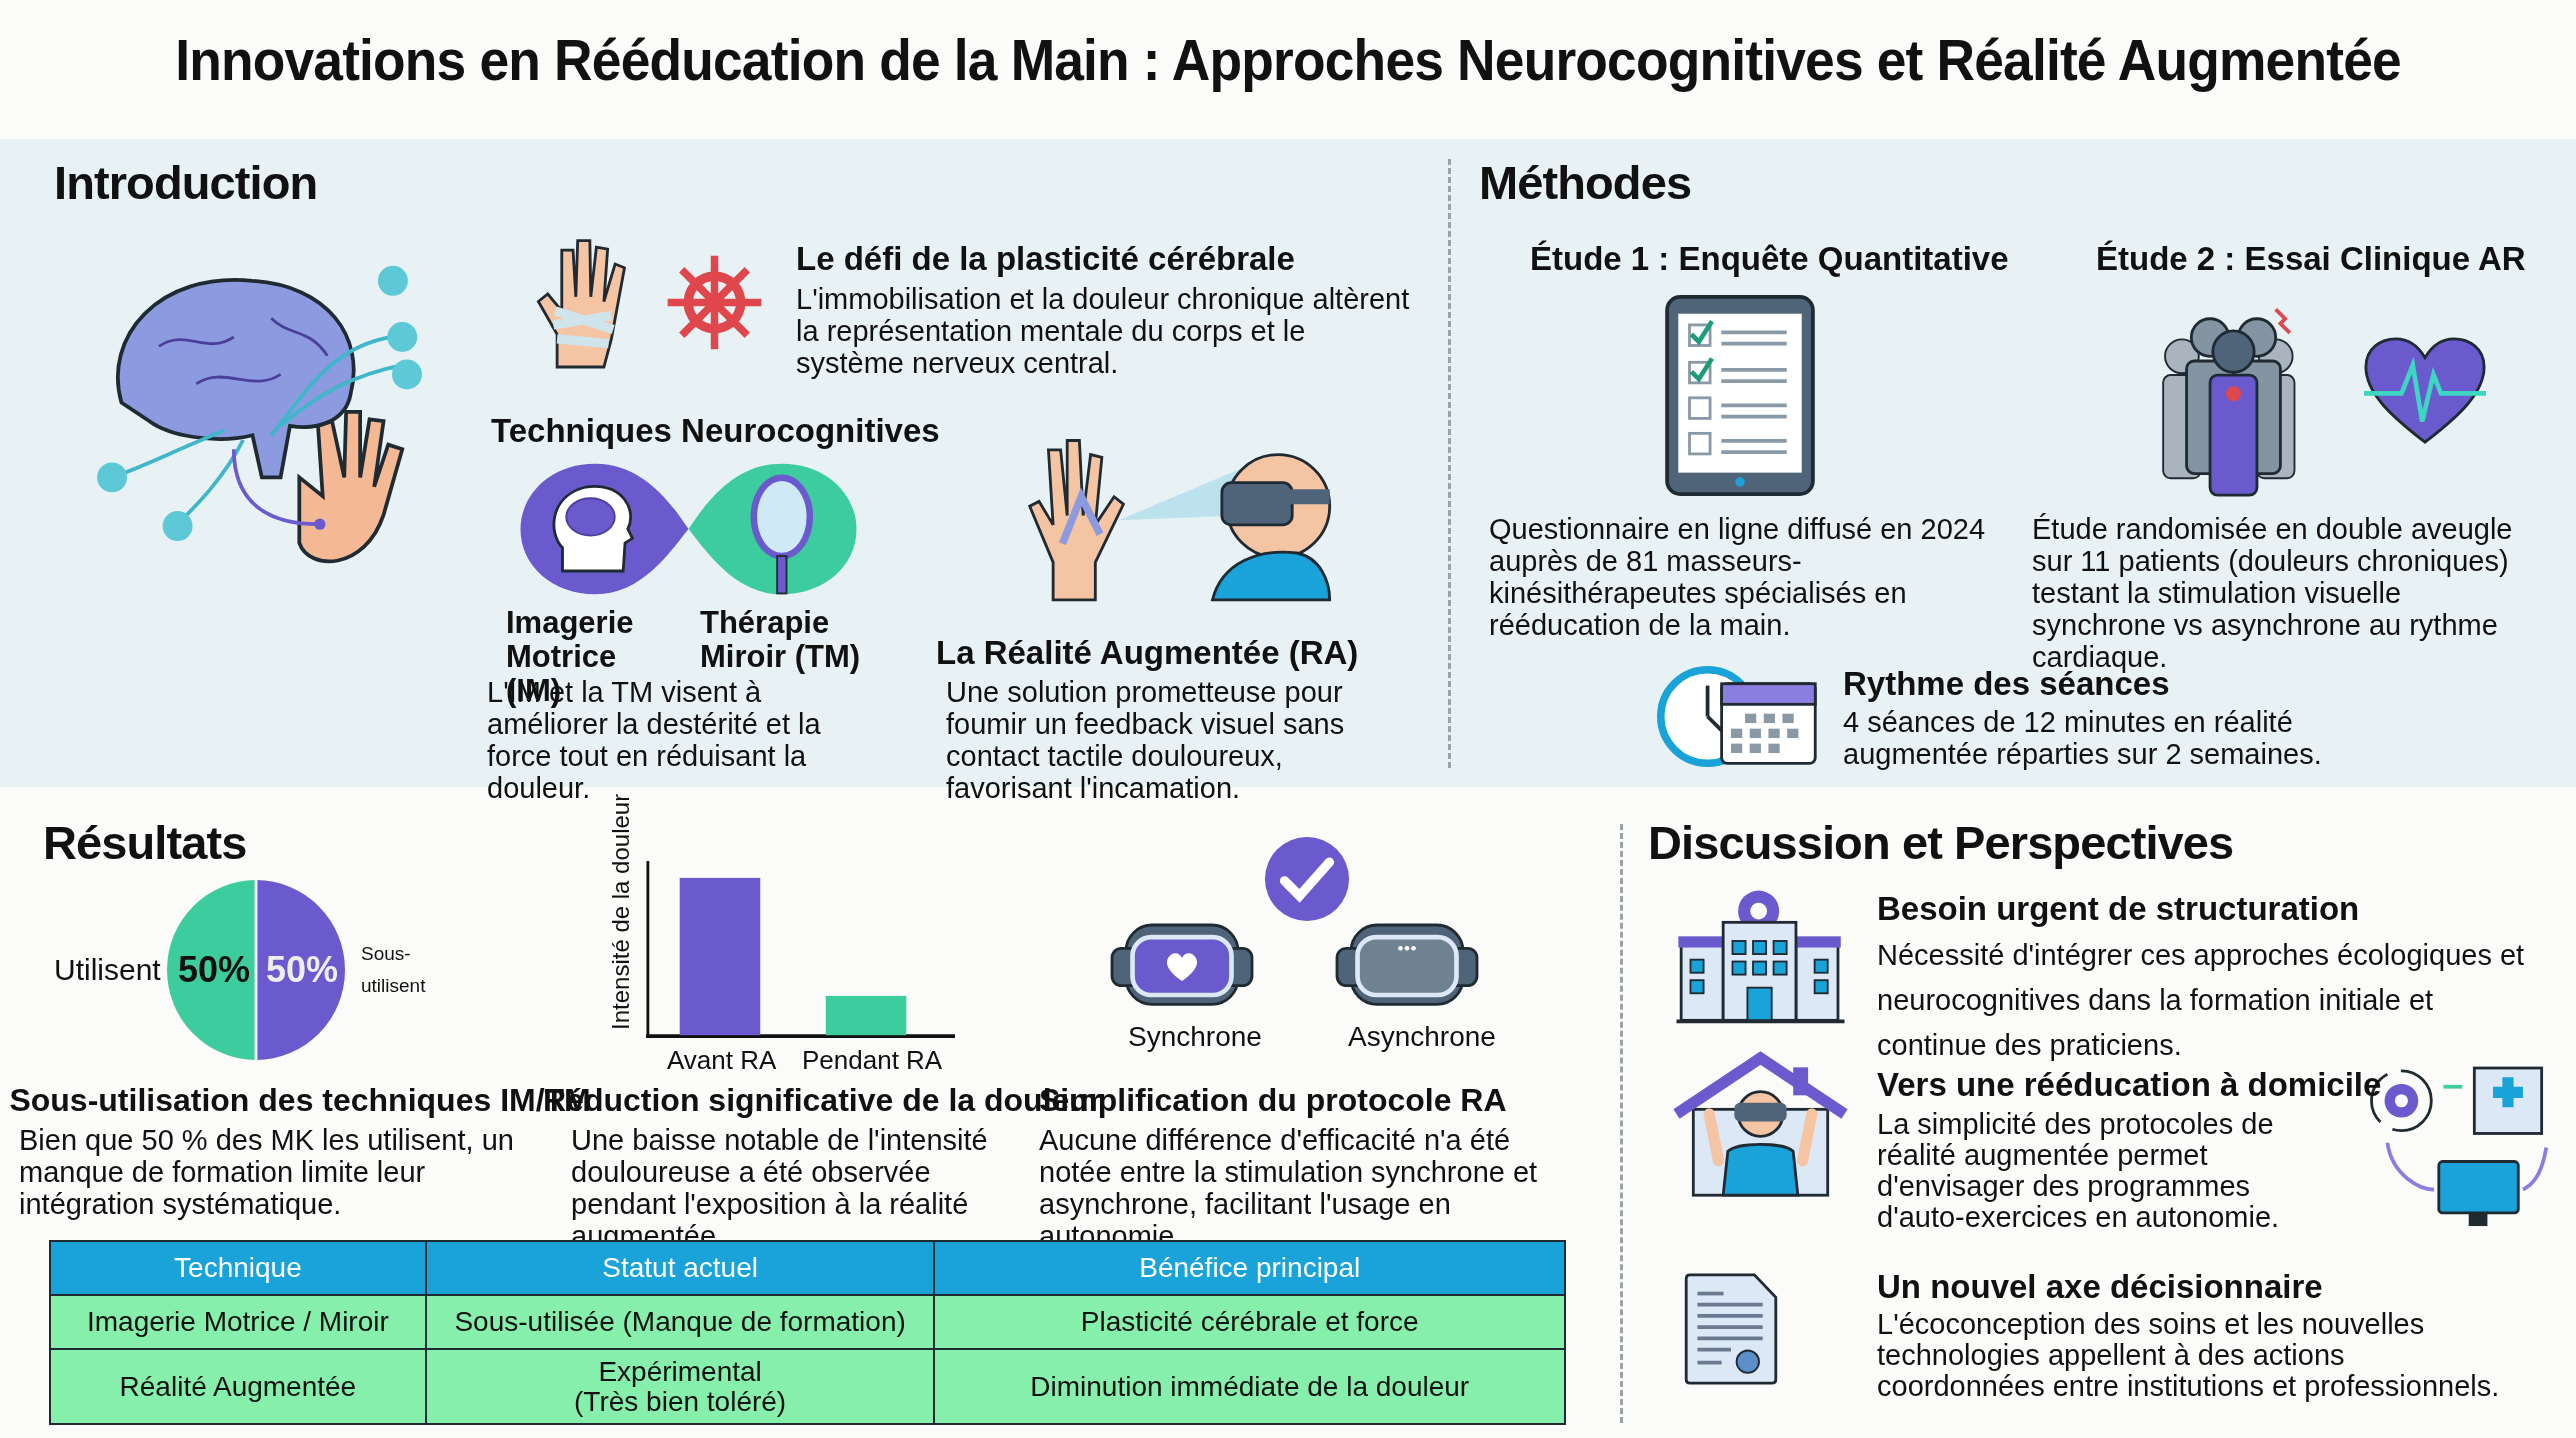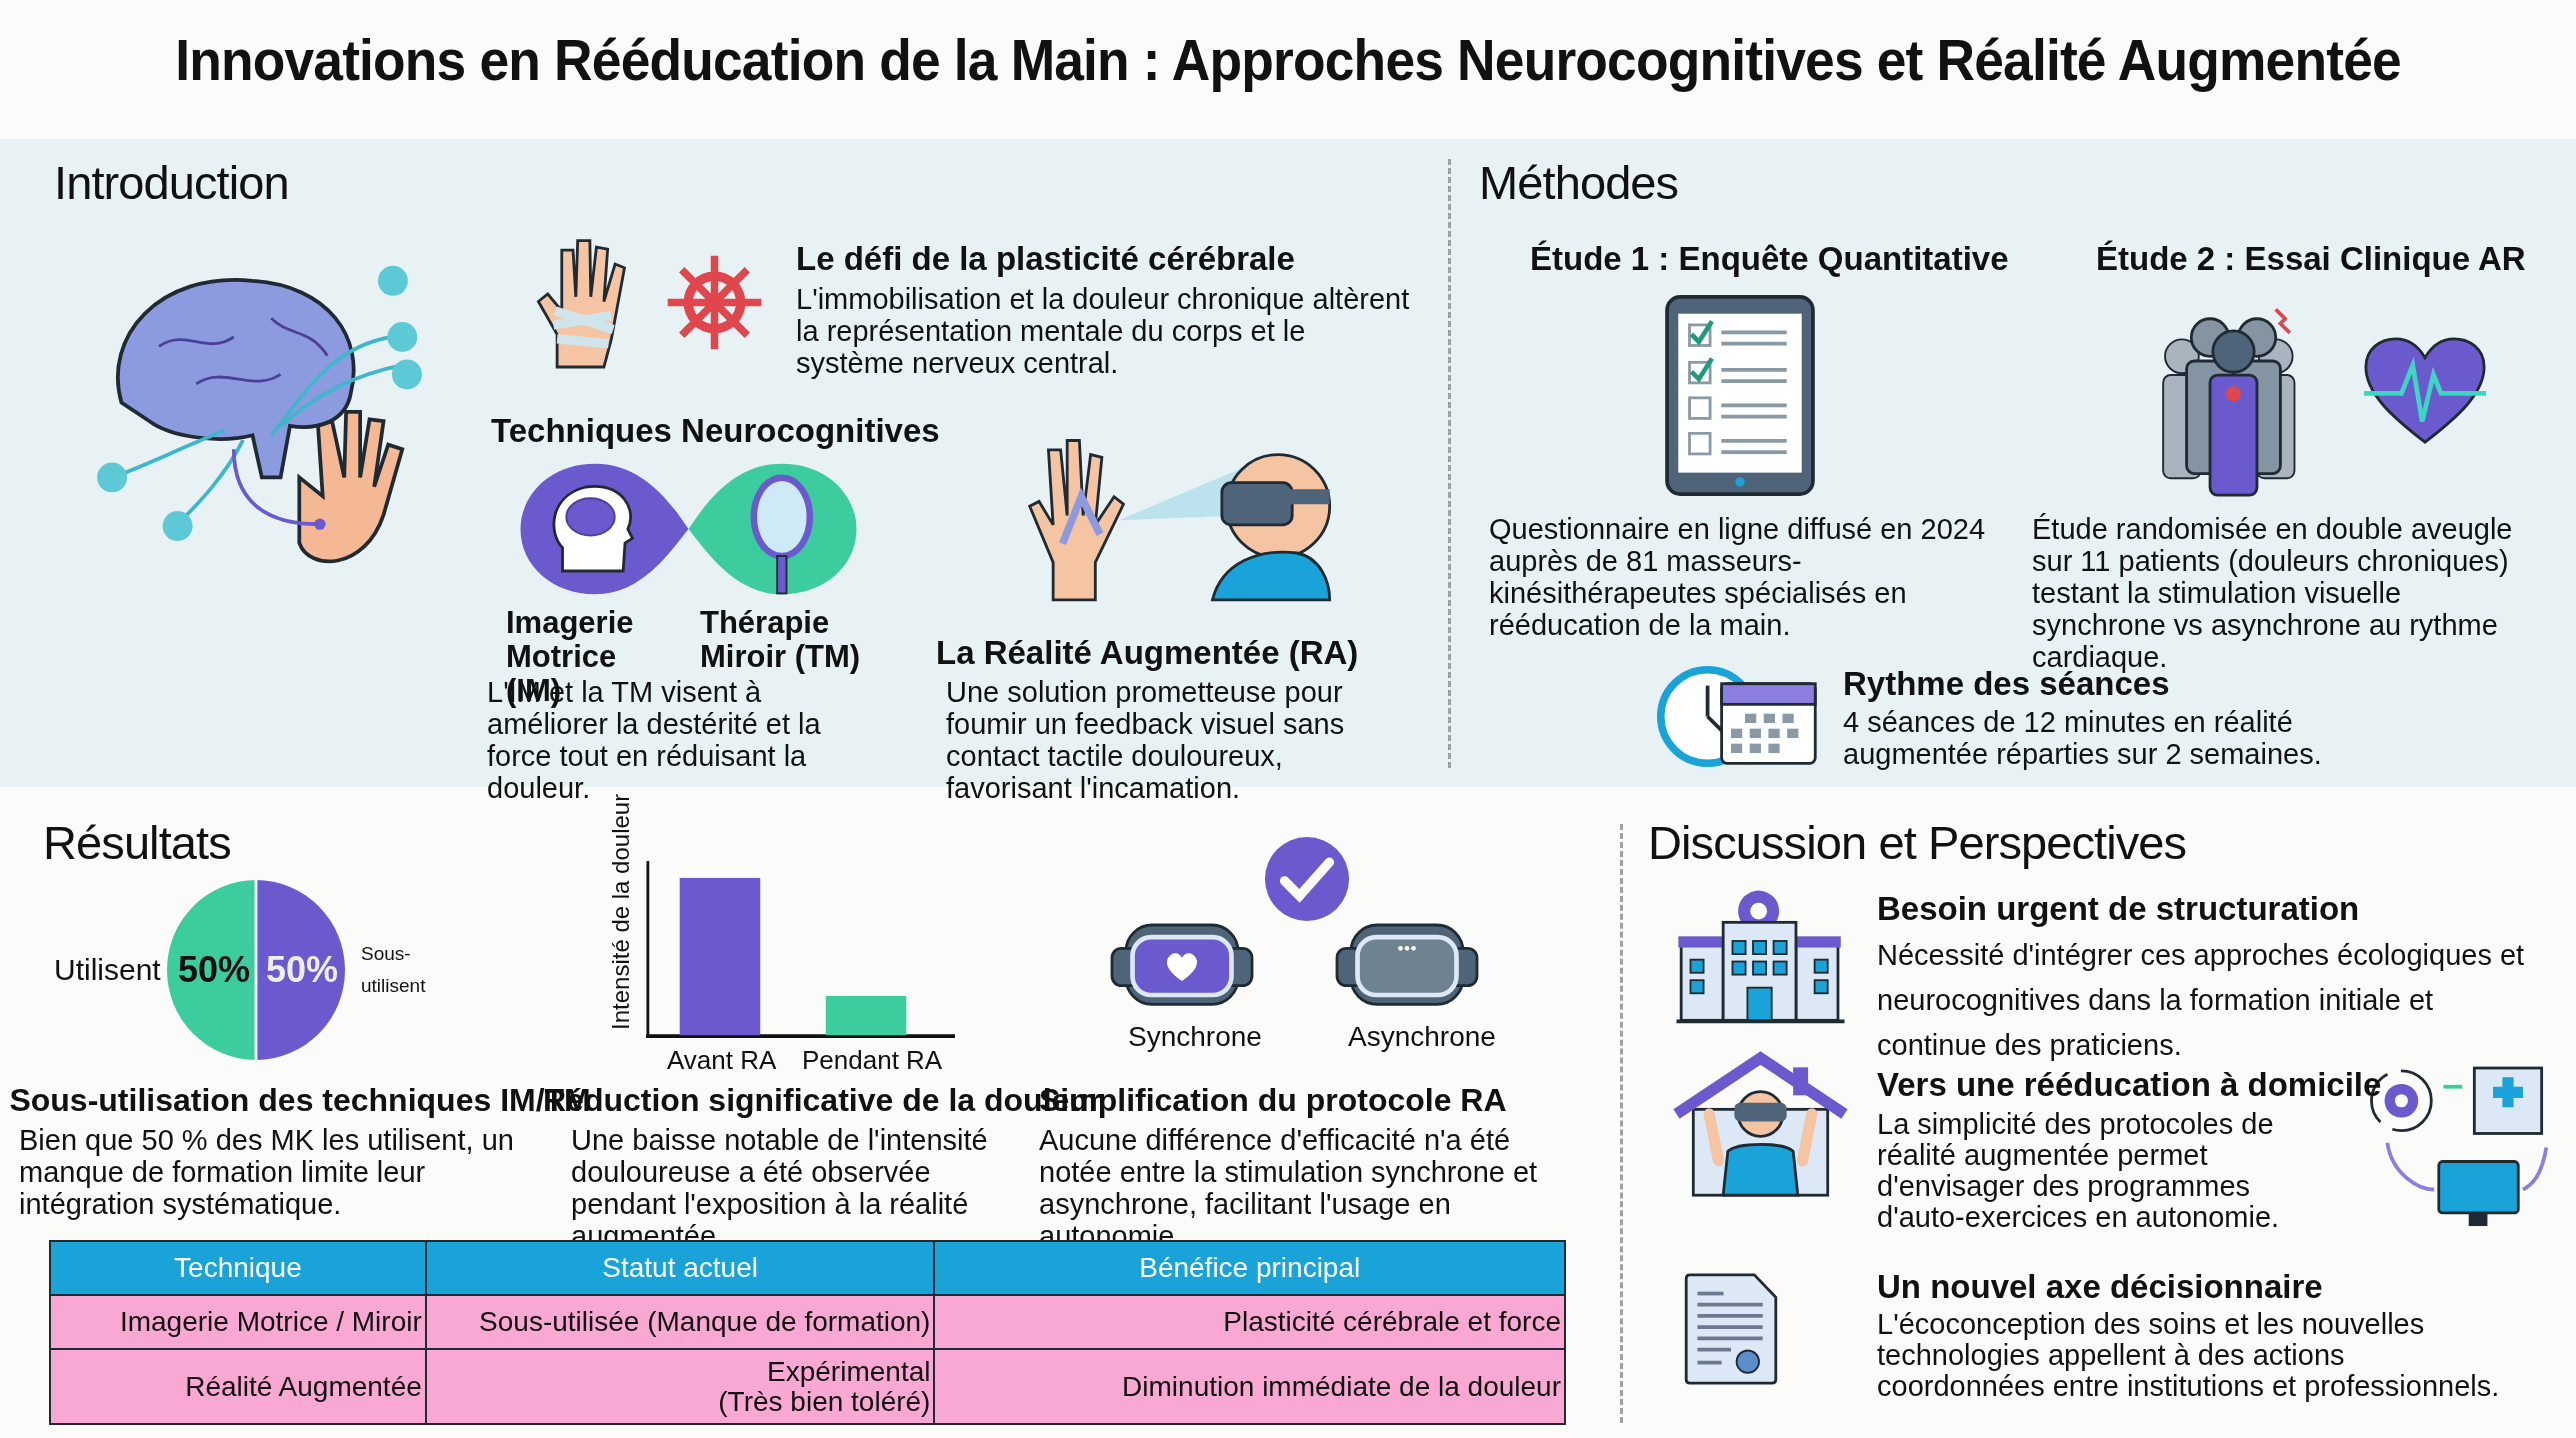--- a/index.html
+++ b/index.html
@@ -1,27 +1,27 @@
 <!DOCTYPE html>
 <html style="font-size:15px"><head>
 <meta charset="utf-8">
 <style>
 *{box-sizing:border-box;margin:0;padding:0}
 html,body{width:2576px;height:1438px;overflow:hidden;background:#fbfbf9;font-family:"Liberation Sans",sans-serif;color:#111}
 .abs{position:absolute}
 #title{position:absolute;left:0;top:26px;width:2576px;text-align:center;font-size:58px;font-weight:bold;letter-spacing:-0.9px;transform:scaleX(0.92);transform-origin:center}
 #top-band{position:absolute;left:0;top:139px;width:2576px;height:648px;background:#e8f2f5}
 .divider-v{position:absolute;border-left:3.7px dashed #9aa3a8}
-h2.sec{position:absolute;font-size:47px;font-weight:normal;letter-spacing:-0.9px}
+h2.sec{position:absolute;font-size:47px;font-weight:bold;letter-spacing:-0.9px}
 .h3{position:absolute;font-size:33px;font-weight:bold;white-space:nowrap}
 .txt{position:absolute;font-size:29px;line-height:32px}
 .center{}
 table.res{position:absolute;left:49px;top:1240px;width:1517px;border-collapse:collapse;font-size:28px}
 table.res th{background:#1aa3d9;color:#fff;height:54px;border:2.8px solid #1f2a33;font-weight:normal}
-table.res td{background:#f9a8d4;text-align:right;border:2.8px solid #1f2a33;height:54px;padding:0 3px}
+table.res td{background:#86efac;text-align:center;border:2.8px solid #1f2a33;height:54px;padding:0 3px}
 table.res tr.r2 td{height:75px}
 svg{position:absolute;overflow:visible}
 </style>
 </head>
 <body>
 
 <div id="title">Innovations en Rééducation de la Main : Approches Neurocognitives et Réalité Augmentée</div>
 
 <div id="top-band"></div>
 <div class="divider-v" style="left:1448px;top:159px;height:609px"></div>

